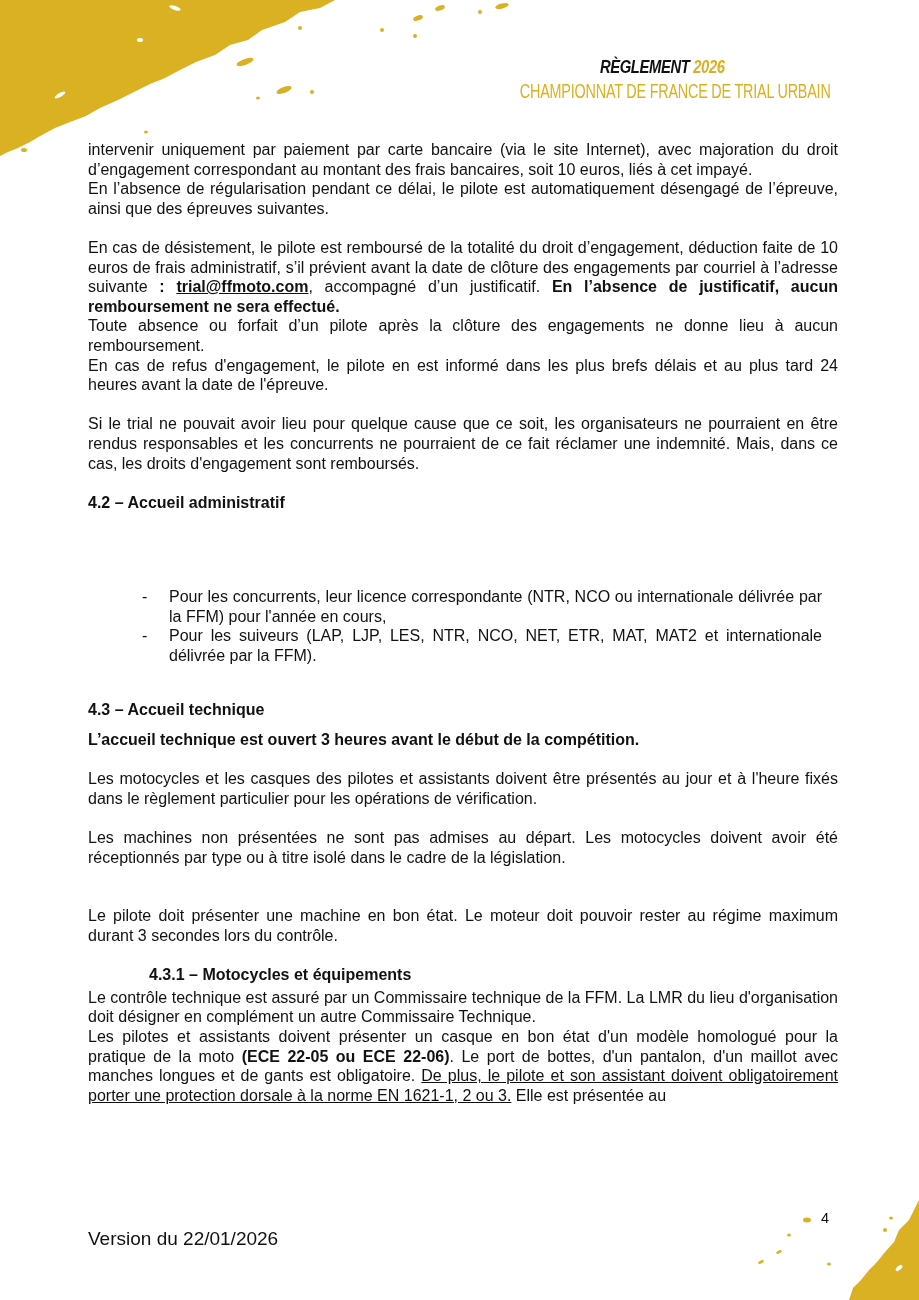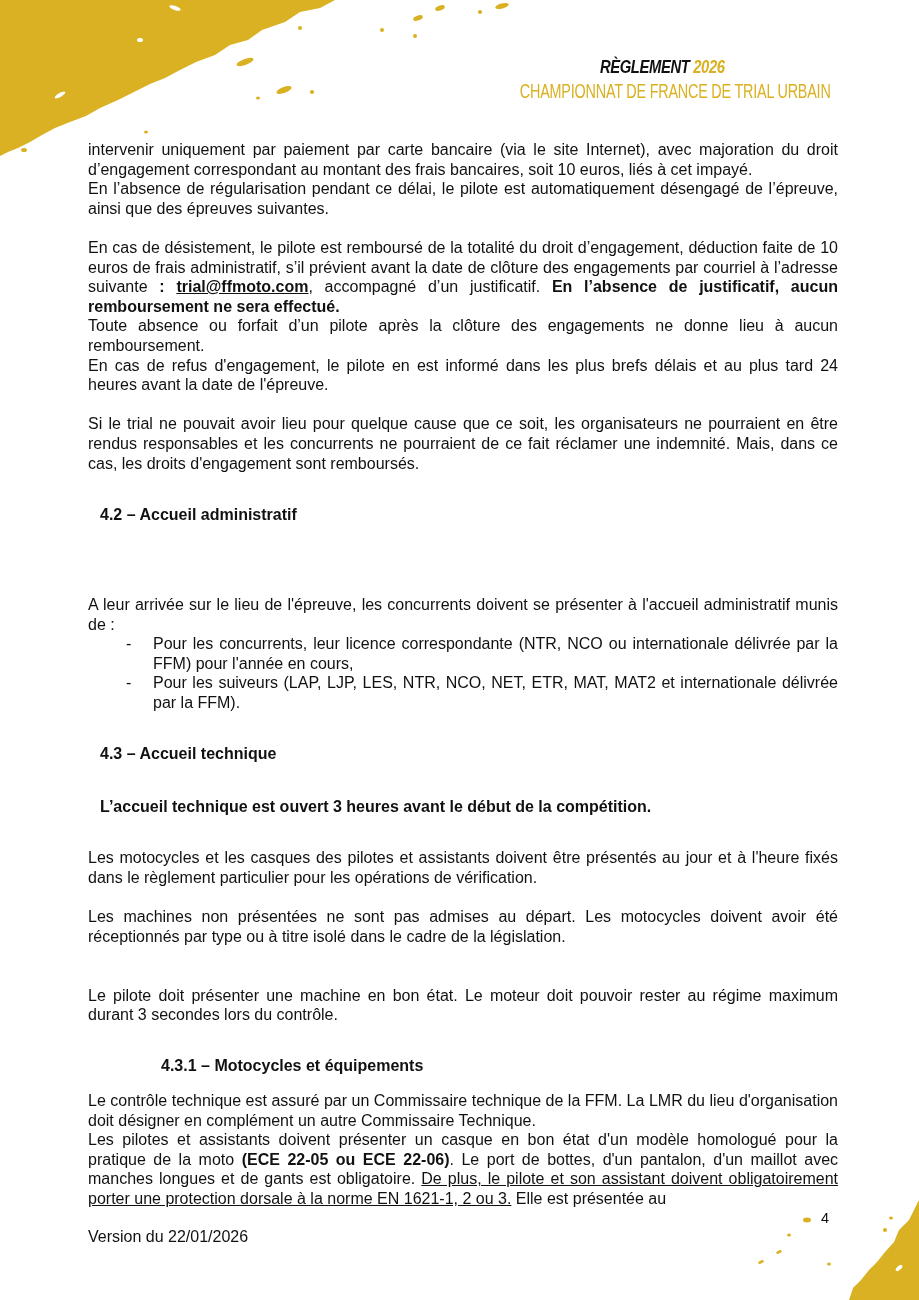--- a/index.html
+++ b/index.html
@@ -10,28 +10,28 @@
   .header { position: absolute; right: 88px; top: 56px; text-align: center;
             font-family: "Liberation Sans", sans-serif; font-stretch: condensed; }
   .header .line1 { font-size: 19px; font-weight: bold; font-style: italic; letter-spacing: -0.5px; transform: scaleX(0.78); transform-origin: right; }
   .header .line1 .reg { color: #111; }
   .header .line1 .year { color: #D9B122; }
   .header .line2 { font-size: 20px; color: #D9B122; letter-spacing: -0.3px; transform: scaleX(0.72); transform-origin: right; margin-top: 2px; white-space: nowrap; }
   .content { position: absolute; left: 88px; top: 140px; width: 750px;
              font-size: 16px; line-height: 19.6px; }
   .p { margin: 0; text-align: justify; }
   .gap { height: 19.6px; }
-  .h { font-weight: bold; margin: 12px; }
+  .h { font-weight: bold; margin: 0; }
   .sub { padding-left: 61px; }
   .b { font-weight: bold; }
   .u { text-decoration: underline; }
-  ul.dash { list-style: none; margin: 0; padding: 0; }
+  ul.dash { list-style: none; margin: 16px; padding: 0; }
   ul.dash li { position: relative; padding-left: 65px; text-align: justify; }
   ul.dash li::before { content: "-"; position: absolute; left: 38px; }
-  .footer-version { position: absolute; left: 88px; top: 1228px; font-size: 16px; }
+  .footer-version { position: absolute; left: 88px; top: 1228px; font-size: 19px; }
   .page-num { position: absolute; left: 821px; top: 1210px; font-size: 14.5px; }
 </style>
 </head>
 <body>
 
 <svg class="splash-tl" viewBox="0 0 520 170" xmlns="http://www.w3.org/2000/svg">
   <path fill="#D9B122" d="M0,0 L335,0 L320,8 L300,12 L285,22 L262,30 L248,40 L230,45 L215,55 L196,62 L180,70 L165,78 L150,84 L132,93 L118,100 L100,108 L86,116 L70,122 L55,128 L42,135 L30,142 L18,148 L8,152 L0,156 Z"></path>
   <ellipse cx="245" cy="62" rx="9" ry="3" fill="#D9B122" transform="rotate(-20 245 62)"></ellipse>
   <ellipse cx="284" cy="90" rx="8" ry="3" fill="#D9B122" transform="rotate(-20 284 90)"></ellipse>
   <ellipse cx="275" cy="8" rx="4" ry="2" fill="#D9B122"></ellipse>
@@ -60,21 +60,20 @@
   <p class="p"><span>intervenir uniquement par paiement par carte bancaire (via le site Internet), avec majoration du droit d’engagement correspondant au montant des frais bancaires, soit 10 euros, liés à cet impayé.</span><br><span>En l’absence de régularisation pendant ce délai, le pilote est automatiquement désengagé de l’épreuve, ainsi que des épreuves suivantes.</span></p>
   <div class="gap"></div>
   <p class="p"><span>En cas de désistement, le pilote est remboursé de la totalité du droit d’engagement, déduction faite de 10 euros de frais administratif, s’il prévient avant la date de clôture des engagements par courriel à l’adresse suivante </span><span class="b">: </span><span class="b u">trial@ffmoto.com</span><span>, accompagné d’un justificatif. </span><span class="b">En l’absence de justificatif, aucun remboursement ne sera effectué.</span><br><span>Toute absence ou forfait d’un pilote après la clôture des engagements ne donne lieu à aucun remboursement.</span><br><span>En cas de refus d'engagement, le pilote en est informé dans les plus brefs délais et au plus tard 24 heures avant la date de l'épreuve.</span></p>
   <div class="gap"></div>
   <p class="p">Si le trial ne pouvait avoir lieu pour quelque cause que ce soit, les organisateurs ne pourraient en être rendus responsables et les concurrents ne pourraient de ce fait réclamer une indemnité. Mais, dans ce cas, les droits d'engagement sont remboursés.</p>
   <div class="gap"></div>
   <p class="h">4.2 – Accueil administratif</p>
   <div class="gap"></div>
   <div class="gap"></div>
   <div class="gap"></div>
-  <p class="p">A leur arrivée sur le lieu de l'épreuve, les concurrents doivent se présenter à l'accueil administratif munis de :</p>
   <ul class="dash">
     <li>Pour les concurrents, leur licence correspondante (NTR, NCO ou internationale délivrée par la FFM) pour l'année en cours,</li>
     <li>Pour les suiveurs (LAP, LJP, LES, NTR, NCO, NET, ETR, MAT, MAT2 et internationale délivrée par la FFM).</li>
   </ul>
   <div class="gap" style="height:19px"></div>
   <p class="h">4.3 – Accueil technique</p>
   <div class="gap" style="height:10px"></div>
   <p class="h">L’accueil technique est ouvert 3 heures avant le début de la compétition.</p>
   <div class="gap"></div>
   <p class="p">Les motocycles et les casques des pilotes et assistants doivent être présentés au jour et à l'heure fixés dans le règlement particulier pour les opérations de vérification.</p>

